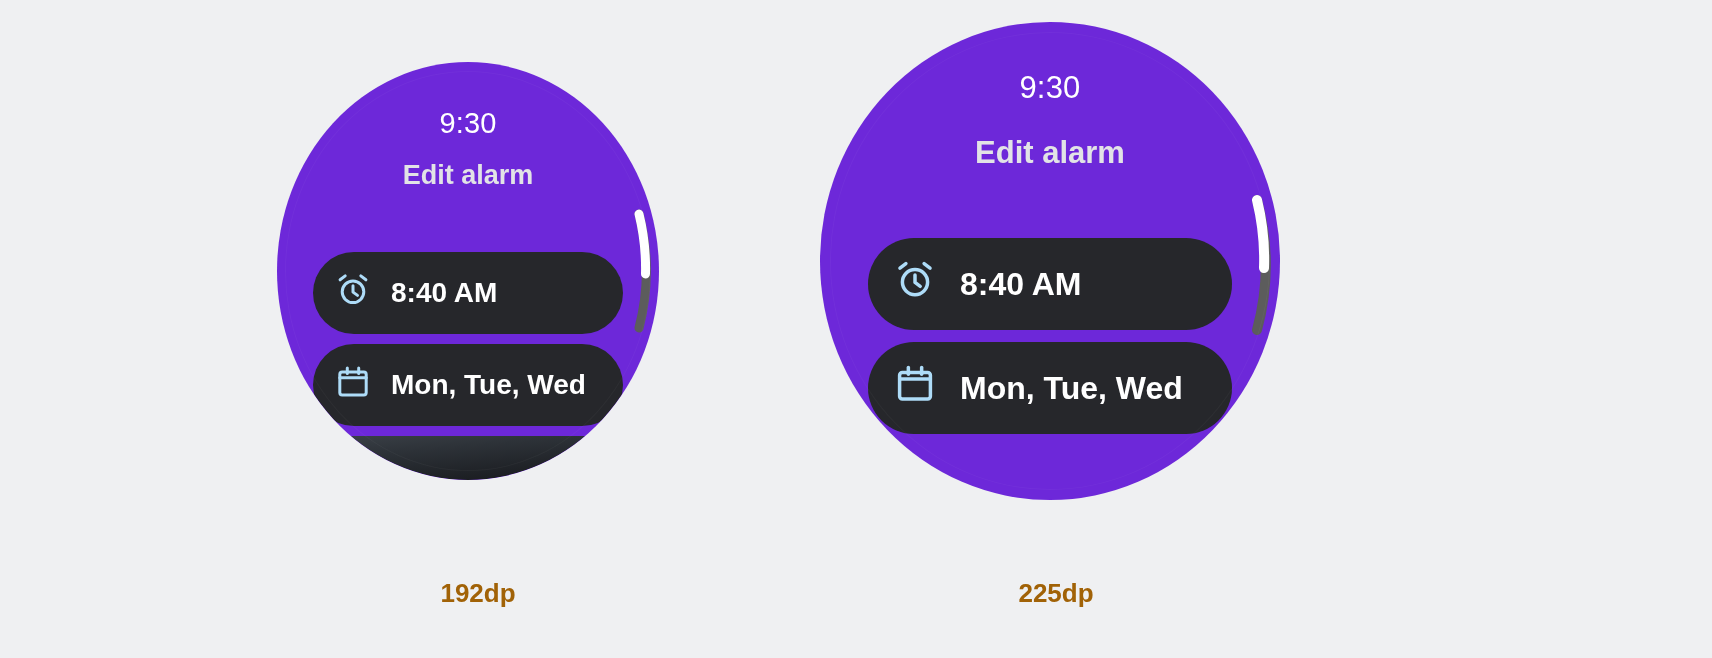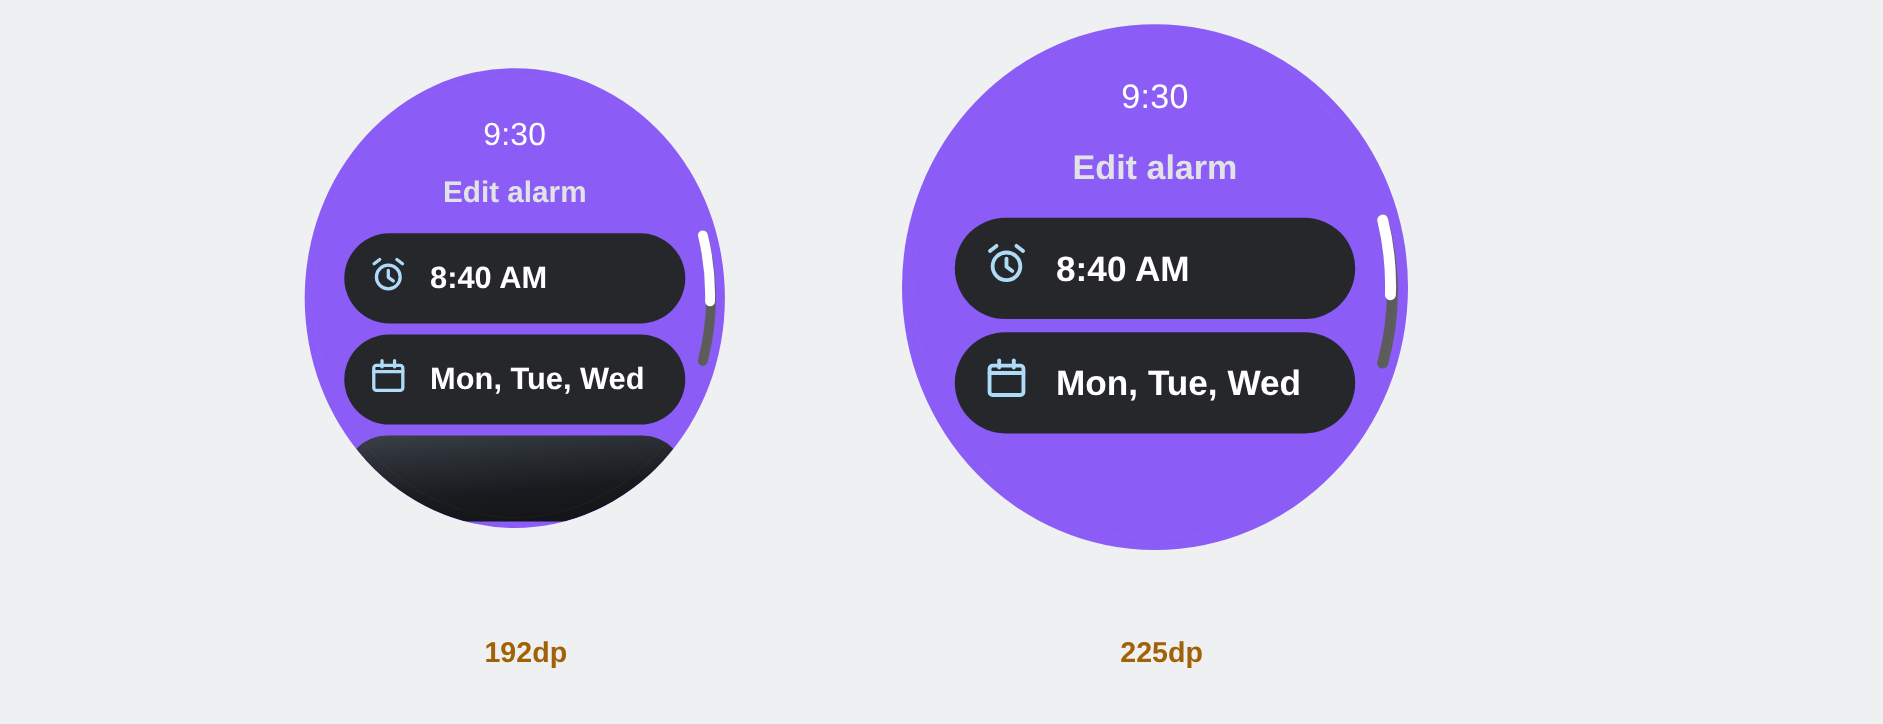--- a/index.html
+++ b/index.html
@@ -46,21 +46,21 @@
     background: repeating-linear-gradient(
        180deg,
        rgba(255,255,255,.055) 0 2px,
        rgba(0,0,0,0) 2px 5px);
   }
 
   
   .case {
     position: absolute;
     border-radius: 50%;
-    background: #8b5cf6;
+    background: #6d28d9;
     overflow: hidden;
     z-index: 2;
   }
   
   .case::after{
     content:"";
     position:absolute;
     inset:2.1%;
     border-radius:50%;
     border:1px solid rgba(255,255,255,.035);
@@ -87,21 +87,21 @@
   .title {
     position: absolute;
     left: 0; right: 0;
     text-align: center;
     color: #e2e3e6;
     font-weight: 700;
   }
 
   .cards {
     position: absolute;
-    left: 0; right: 0;
+    left: 0; right: 0; margin-top: 40px;
   }
   .card {
     position: relative;
     background: #26272b;
     display: flex;
     align-items: center;
     color: #ffffff;
     font-weight: 700;
     overflow: hidden;
   }

